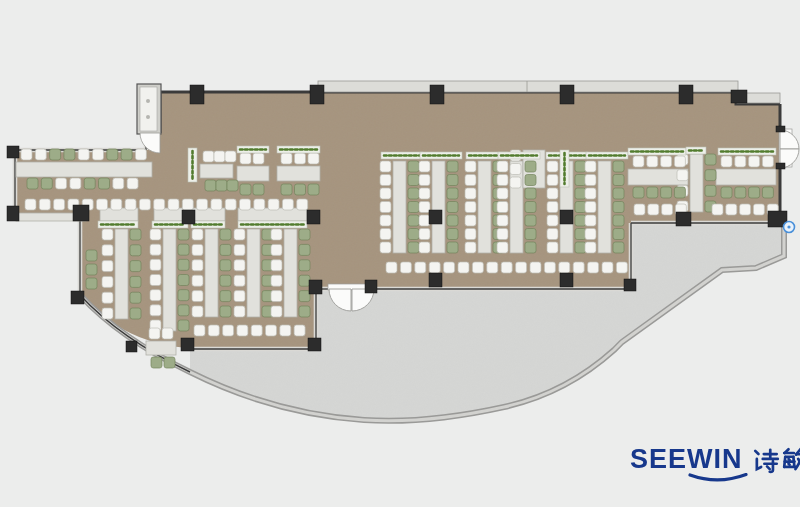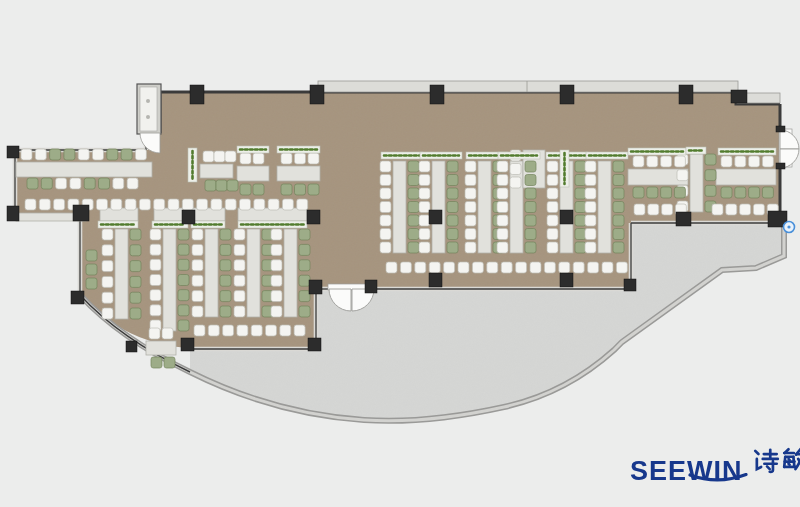--- a/index.html
+++ b/index.html
@@ -1,20 +1,20 @@
 <!DOCTYPE html>
 <html><head>
 <meta charset="utf-8">
 <style>
   html,body{margin:0;padding:0;width:800px;height:507px;overflow:hidden;
     background:#ecedec;font-family:"Liberation Sans",sans-serif;}
   #stage{position:relative;width:800px;height:507px;}
   #plan{position:absolute;left:0;top:0;}
   #logo{position:absolute;left:630px;top:446px;display:flex;align-items:flex-start;}
-  #wordmark{font-weight:bold;font-size:27px;letter-spacing:1px;line-height:1;margin-top:12px;}
+  #wordmark{font-weight:bold;font-size:27px;letter-spacing:1px;line-height:1;}
   #smile{position:absolute;left:57px;top:27px;}
   #cnname{margin-left:9px;margin-top:1px;}
 </style>
 </head>
 <body>
 
 <div id="stage">
   <svg id="plan" width="800" height="507" viewBox="0 0 800 507">
       <defs>
         <clipPath id="clipDining">

